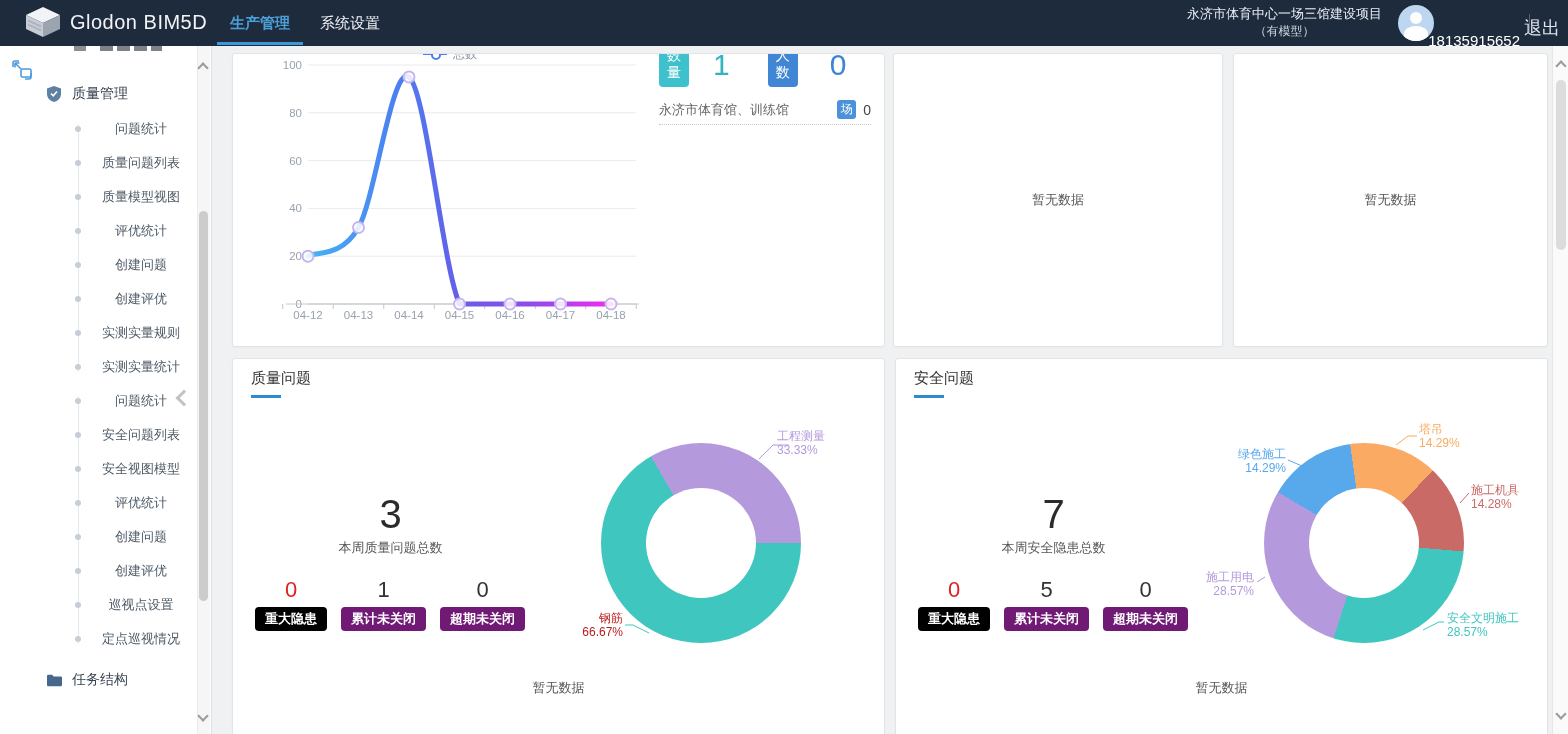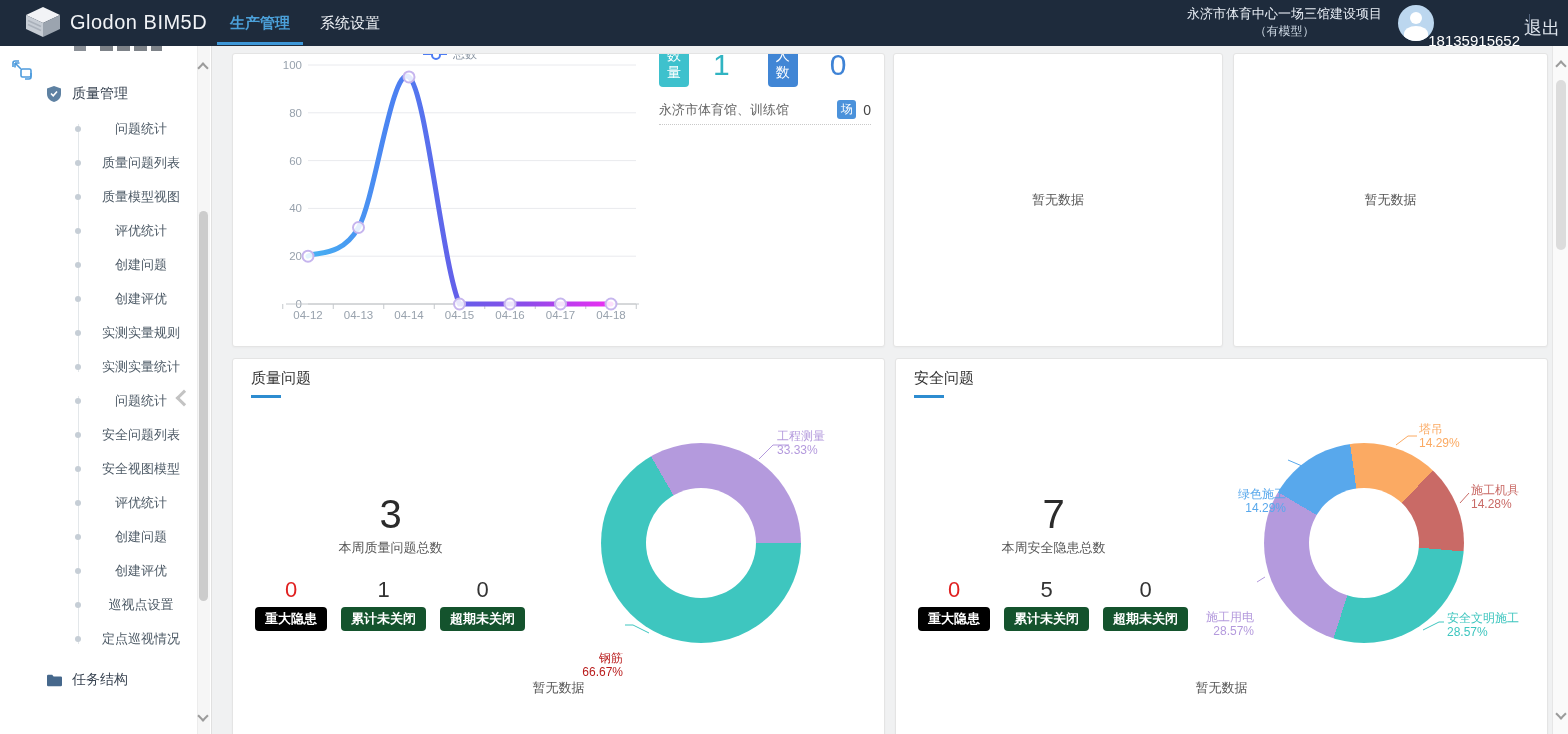--- a/index.html
+++ b/index.html
@@ -88,26 +88,26 @@
   .panel-underline { position:absolute; left:18px; top:36px; width:30px; height:3px; background:#2d8cd0; }
   .total-block { position:absolute; left:0; top:132px; width:315px; text-align:center; }
   .total-num { font-size:40px; color:#2b2b2b; line-height:46px; }
   .total-label { font-size:13px; color:#555; margin-top:2px; }
   .stat-cols { position:absolute; left:22px; top:218px; display:flex; gap:14px; }
   .stat-col { text-align:center; }
   .stat-val { font-size:22px; line-height:26px; color:#333; margin-bottom:4px; }
   .stat-val.red { color:#e02020; }
   .pill { display:inline-block; padding:3px 10px; border-radius:4px; color:#fff; font-size:13px; font-weight:bold; white-space:nowrap; }
   .pill.danger { background:#000000; }
-  .pill.dark { background:#14532d; }
+  .pill.dark { background:#701a75; }
   .donut-box { position:absolute; left:368px; top:84px; width:200px; height:200px; }
   .donut-ring { position:absolute; inset:0; border-radius:50%; }
   .donut-hole { position:absolute; left:45px; top:45px; width:110px; height:110px; border-radius:50%; background:#fff; }
   .pie-label { position:absolute; font-size:12px; line-height:14px; }
-  .pie-label.r { text-align:right;margin-top:40px; }
+  .pie-label.r { text-align:right; }
   .leader-svg { position:absolute; left:0; top:0; pointer-events:none; }
   .leader-svg polyline { fill:none; stroke-width:1; }
   .panel-empty { position:absolute; left:0; top:320px; width:100%; text-align:center; font-size:13px; color:#555; }
 
   
   #page-scroll { position:absolute; right:0; top:46px; width:16px; height:688px; background:#fafafa; border-left:1px solid #e6e6e6; z-index:7; }
   .page-up { position:absolute; left:4px; top:16px; cursor:pointer; }
   .page-down { position:absolute; left:4px; top:664px; cursor:pointer; }
   .page-thumb { position:absolute; left:3px; top:34px; width:10px; height:170px; border-radius:5px; background:#dcdcdc; }
 </style>

